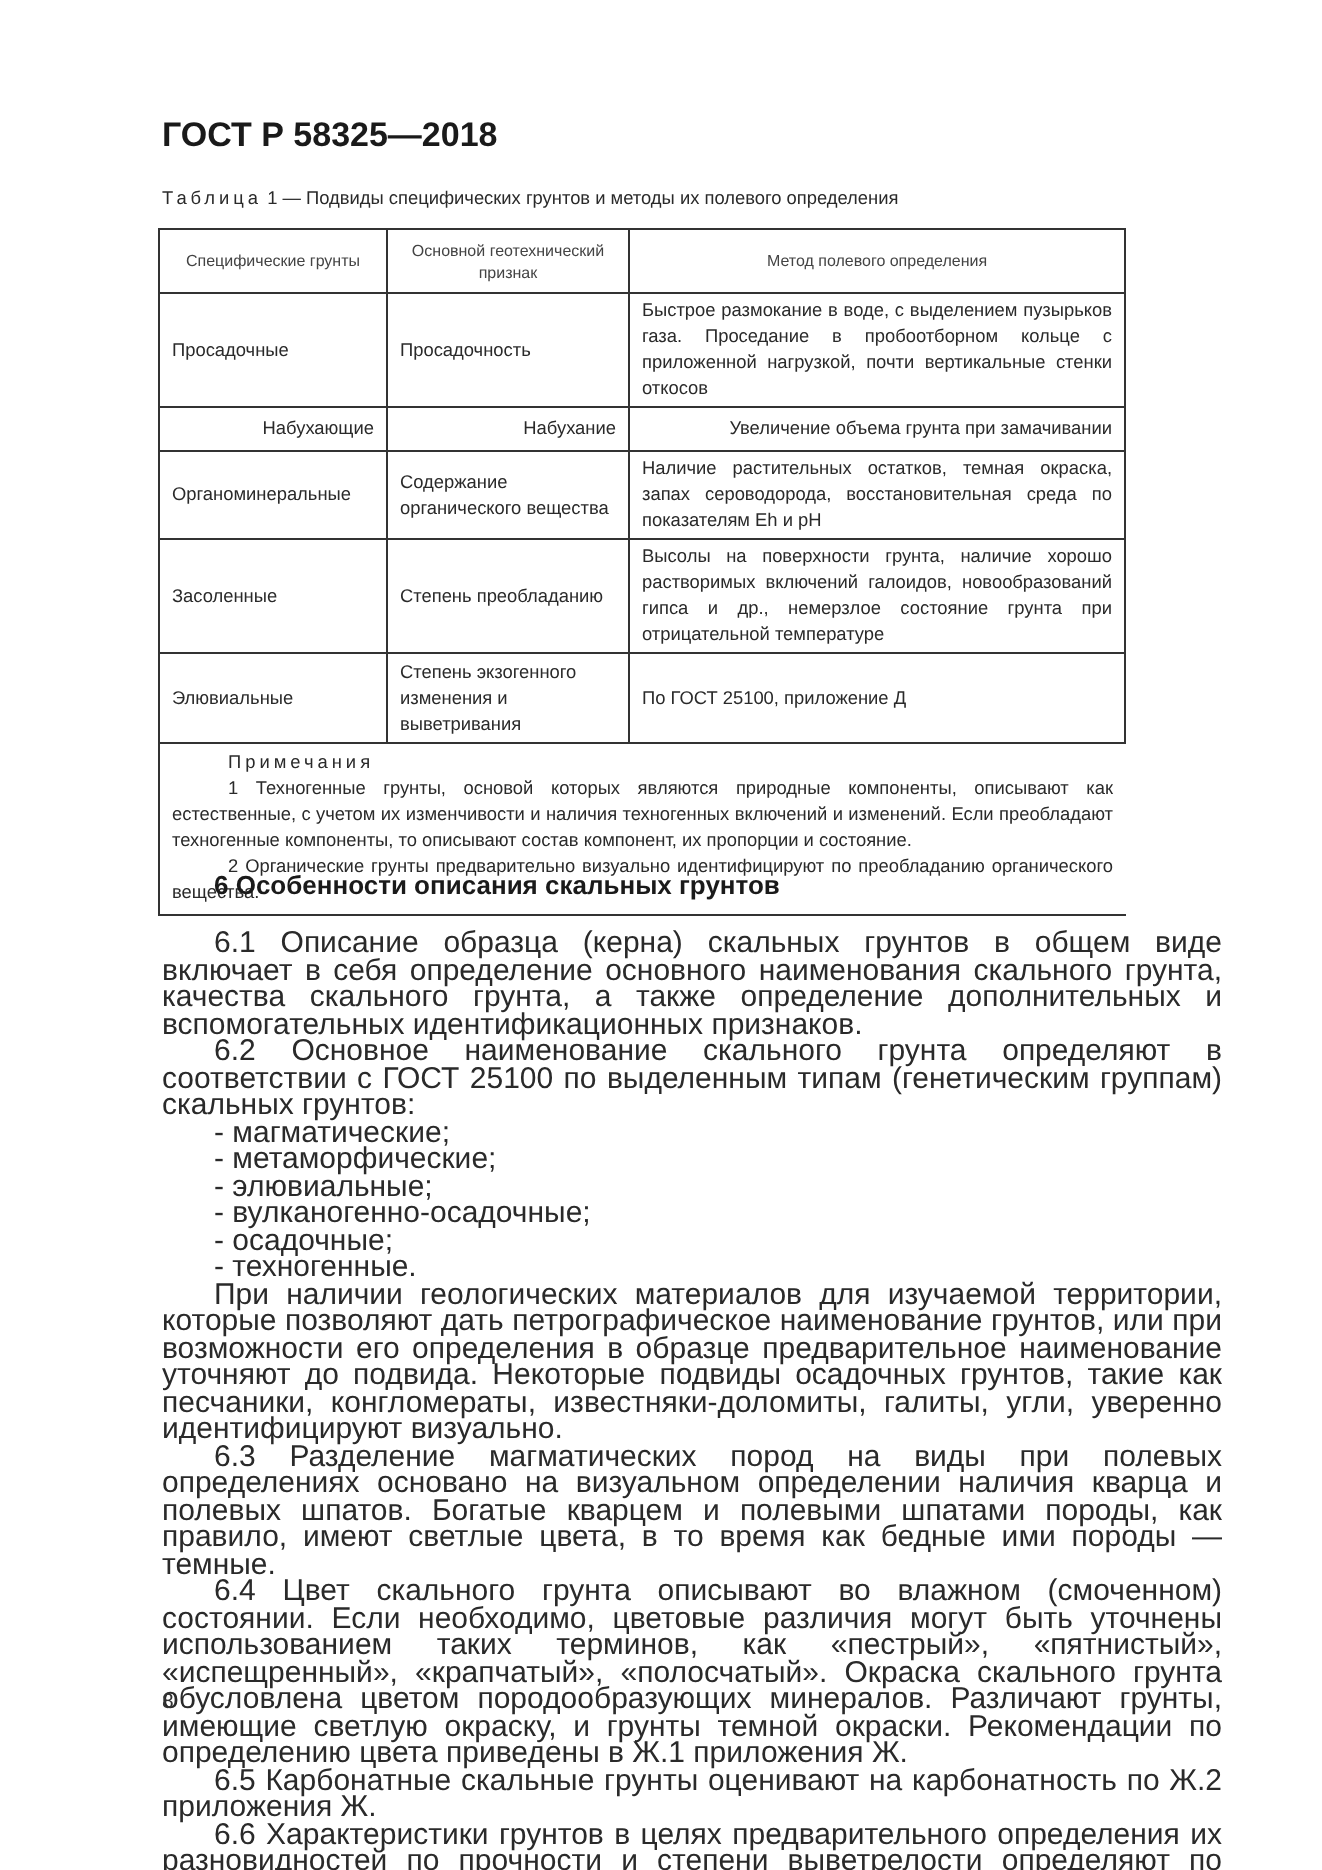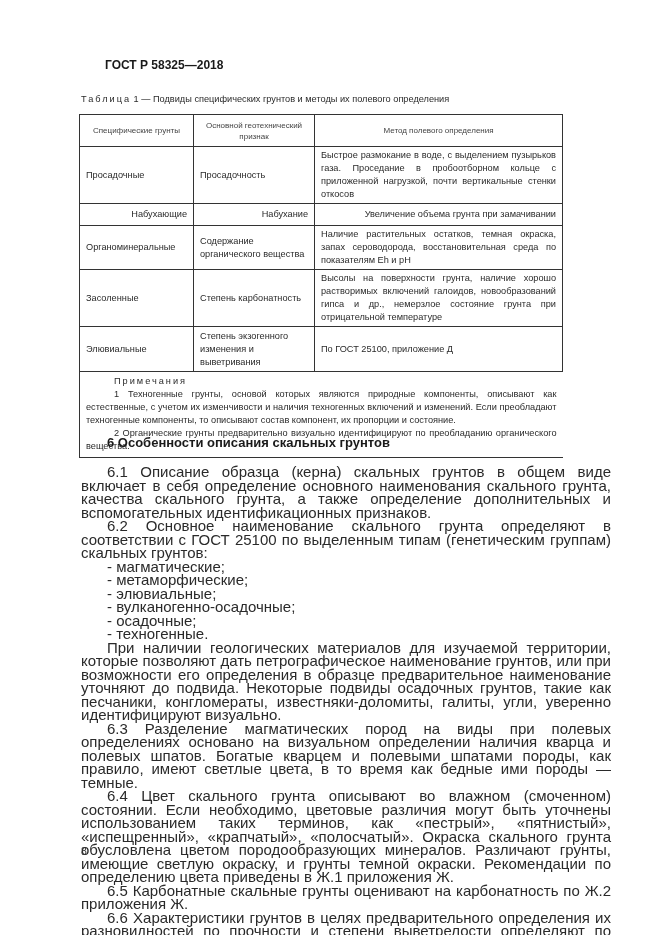--- a/index.html
+++ b/index.html
@@ -1,18 +1,18 @@
 <!DOCTYPE html>
 <html><head>
 <meta charset="utf-8">
 <style>
   html, body { margin:0; padding:0; background:#ffffff; }
   body { width:661px; height:935px; position:relative; overflow:hidden;
          font-family:"Liberation Sans", sans-serif; color:#2a2a2a; }
-  .page-header { position:absolute; left:81px; top:58px; font-size:12px; font-weight:bold; color:#1a1a1a;margin-left:24px; }
+  .page-header { position:absolute; left:81px; top:58px; font-size:17px; font-weight:bold; color:#1a1a1a; }
   .table-caption { position:absolute; left:81px; top:94px; font-size:9.2px; color:#2a2a2a; }
   .table-caption .spaced { letter-spacing:2px;text-align:right; }
   table.spec { position:absolute; left:79px; top:114px; width:484px; border-collapse:collapse; font-size:9.2px; line-height:13px; }
   table.spec td, table.spec th { border:1px solid #333; padding:2px 6px; vertical-align:middle; }
   table.spec th { font-weight:normal; font-size:8px; color:#444; text-align:center; height:27px; line-height:11px; }
   table.spec td.c1 { width:101px; }
   table.spec td.c2 { width:108px; }
   table.spec td.c3 { text-align:justify; }
   table.spec tr.r1 td { height:39px; }
   table.spec tr.r2 td { height:17px;text-align:right; }
@@ -53,21 +53,21 @@
     <td class="c2">Набухание</td>
     <td class="c3">Увеличение объема грунта при замачивании</td>
   </tr>
   <tr class="r3">
     <td class="c1">Органоминеральные</td>
     <td class="c2">Содержание органического вещества</td>
     <td class="c3">Наличие растительных остатков, темная окраска, запах сероводорода, восстановительная среда по показателям Eh и pH</td>
   </tr>
   <tr class="r4">
     <td class="c1">Засоленные</td>
-    <td class="c2">Степень карбонатность</td>
+    <td class="c2">Степень преобладанию</td>
     <td class="c3">Высолы на поверхности грунта, наличие хорошо растворимых включений галоидов, новообразований гипса и др., немерзлое состояние грунта при отрицательной температуре</td>
   </tr>
   <tr class="r5">
     <td class="c1">Элювиальные</td>
     <td class="c2">Степень экзогенного изменения и выветривания</td>
     <td class="c3">По ГОСТ 25100, приложение Д</td>
   </tr>
   <tr>
     <td class="notes" colspan="3">
       <div class="notes-title">Примечания</div>

